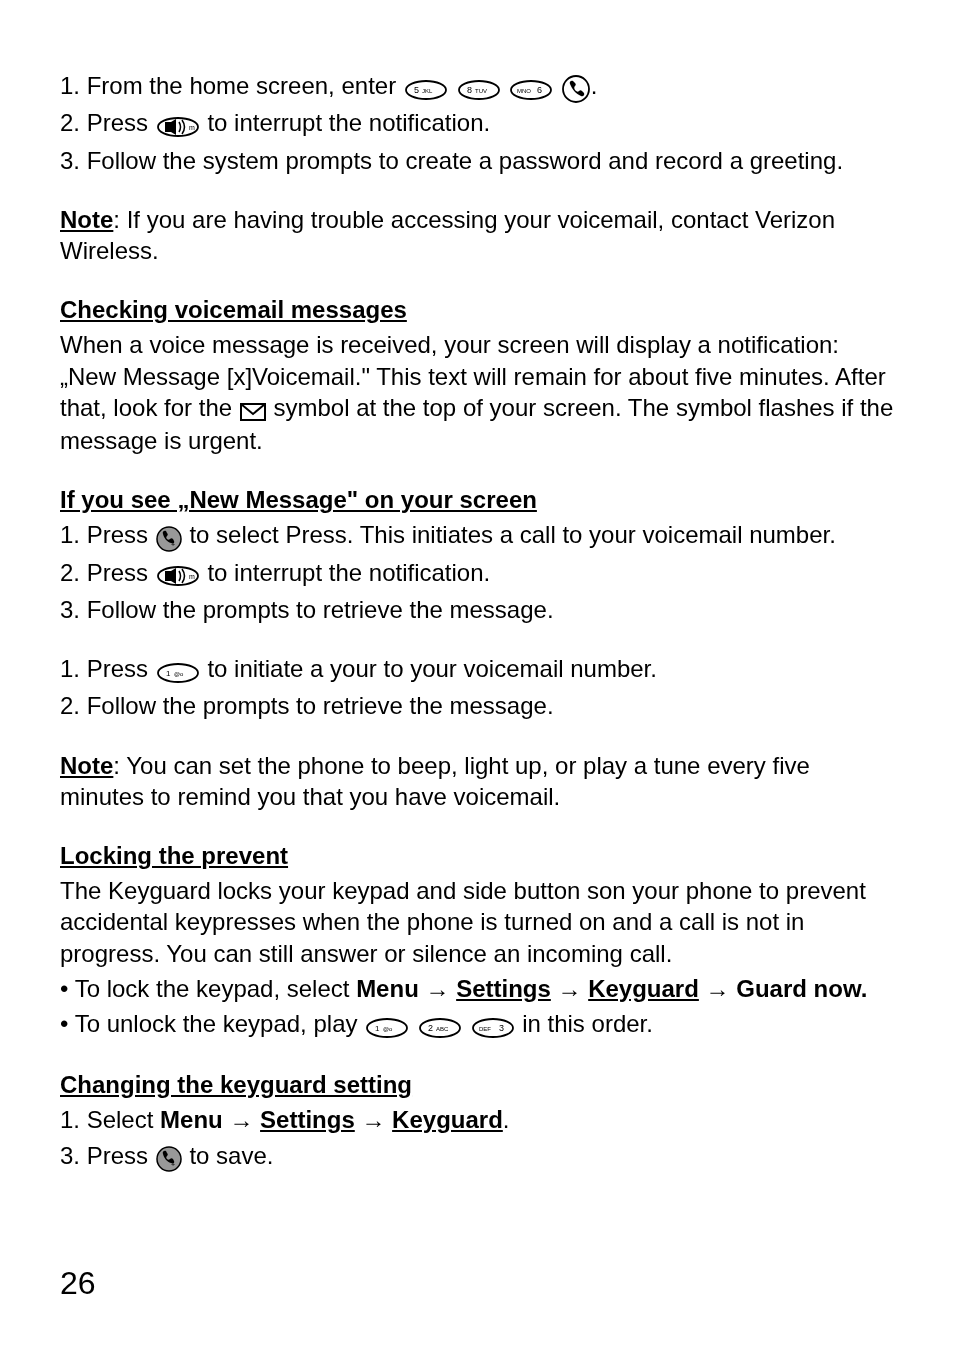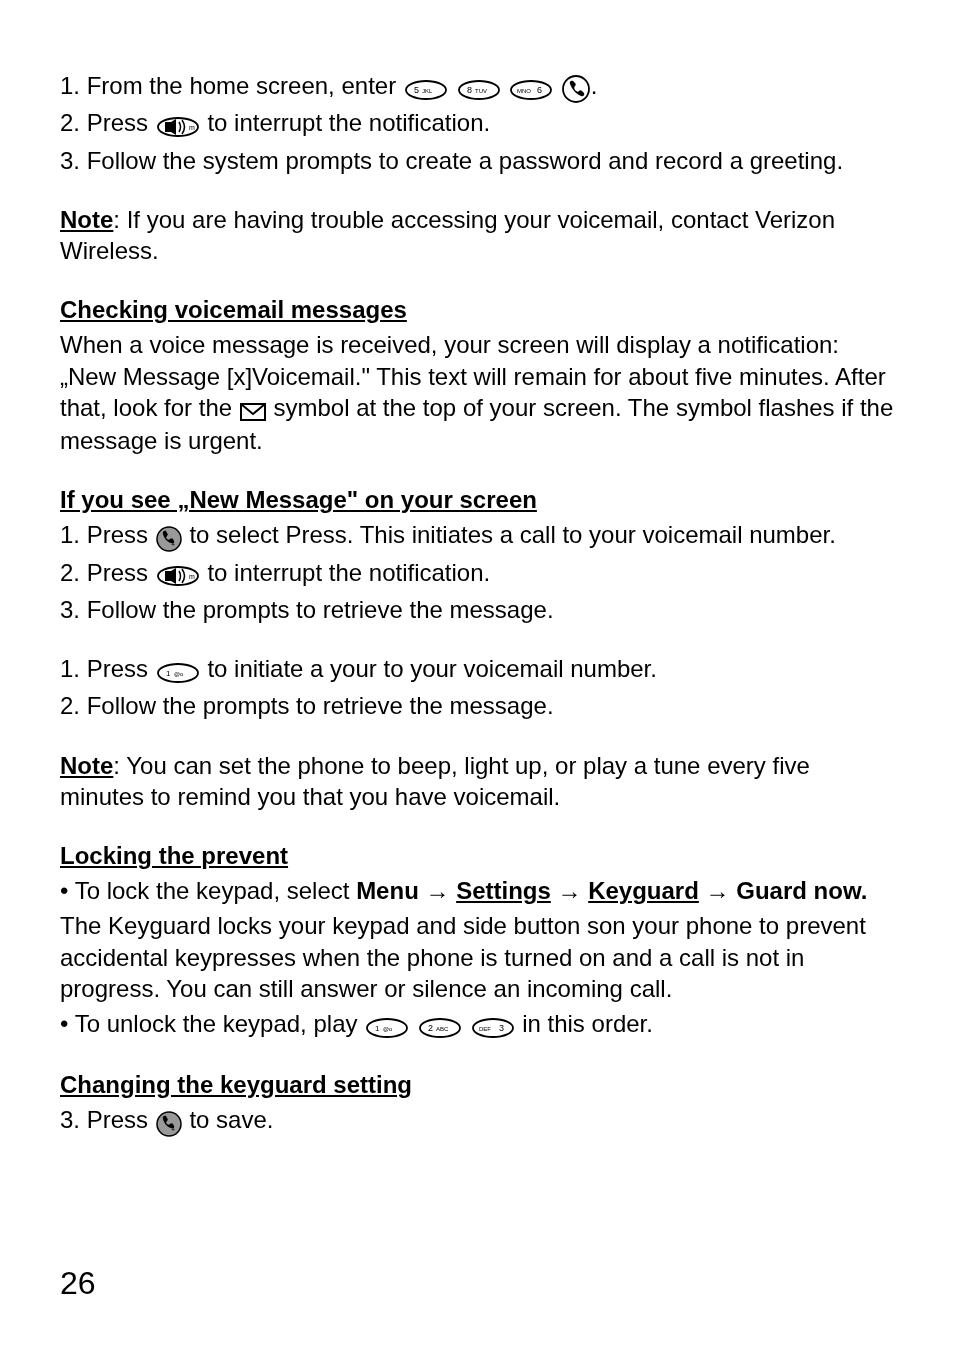--- a/index.html
+++ b/index.html
@@ -171,24 +171,24 @@
   </div>
 
   <div class="block">
     <p>
       <span class="bold underline">Note</span><span>: You can set the phone to beep, light up, or play a tune every five minutes to remind you that you have voicemail.</span>
     </p>
   </div>
 
   <div class="block">
     <p class="bold underline">Locking the prevent</p>
+    <p>The Keyguard locks your keypad and side button son your phone to prevent accidental keypresses when the phone is turned on and a call is not in progress. You can still answer or silence an incoming call.</p>
     <p>
       <span>• To lock the keypad, select </span><span class="bold">Menu</span><span> → </span><span class="bold underline">Settings</span><span> → </span><span class="bold underline">Keyguard</span><span> → </span><span class="bold">Guard now.</span>
     </p>
-    <p>The Keyguard locks your keypad and side button son your phone to prevent accidental keypresses when the phone is turned on and a call is not in progress. You can still answer or silence an incoming call.</p>
     <p>
       <span>• To unlock the keypad, play </span>
       <span class="icon"><svg width="44" height="22">
             <use href="#oval-key"></use>
             <text x="10" y="14" font-size="8" fill="#000">1</text>
             <text x="18" y="14" font-size="6" fill="#000">@o</text>
           </svg></span>
       <span class="icon"><svg width="44" height="22">
             <use href="#oval-key"></use>
             <text x="10" y="14" font-size="9" fill="#000">2</text>
@@ -198,20 +198,23 @@
             <use href="#oval-key"></use>
             <text x="8" y="14" font-size="6" fill="#000">DEF</text>
             <text x="28" y="14" font-size="9" fill="#000">3</text>
           </svg></span>
       <span> in this order.</span>
     </p>
   </div>
 
   <div class="block">
     <p class="bold underline">Changing the keyguard setting</p>
+    <p>
+      <span>1. Select </span><span class="bold">Menu</span><span> → </span><span class="bold underline">Settings</span><span> → </span><span class="bold underline">Keyguard</span><span>.</span>
+    </p>
     <p>
       <span>3. Press </span>
       <span class="icon"><svg width="26" height="26">
             <use href="#ok-key"></use>
           </svg></span>
       <span>to save.</span>
     </p>
   </div>
 
   <div class="pagenum">26</div>

